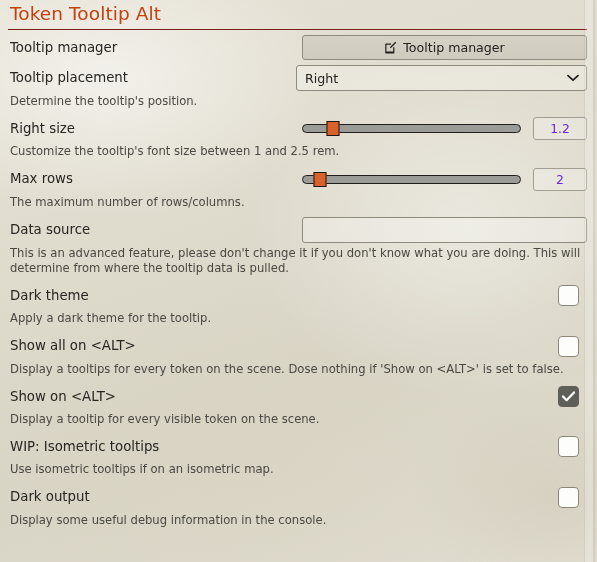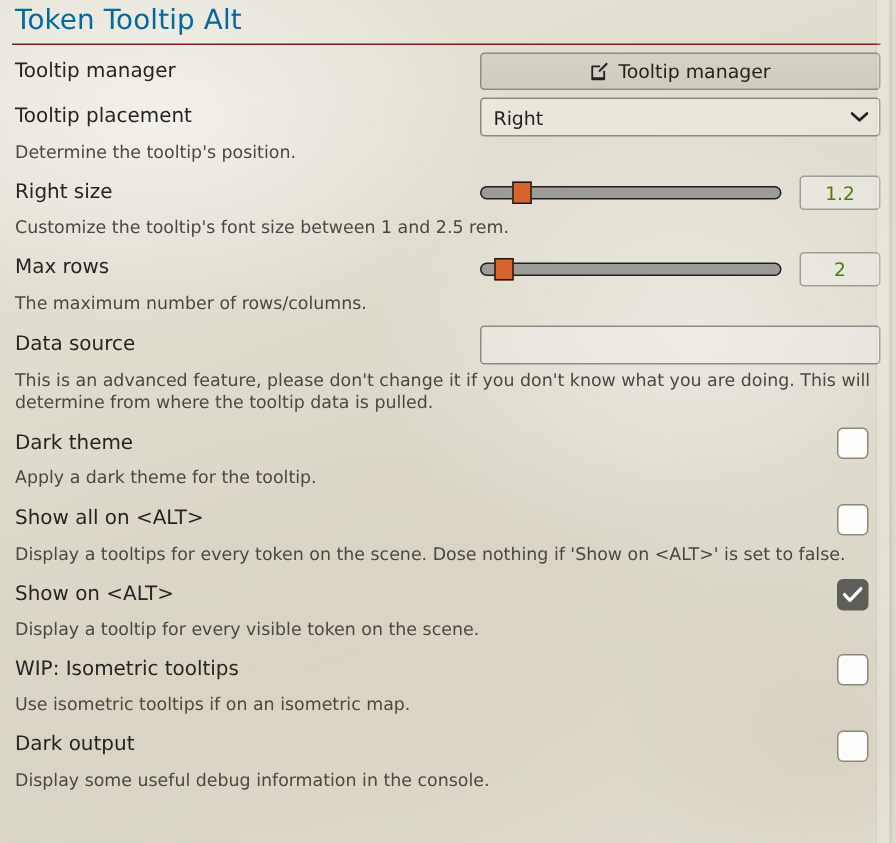--- a/index.html
+++ b/index.html
@@ -28,36 +28,35 @@
     height: 562px;
     box-sizing: border-box;
     padding: 0 10px 0 8px;
   }
 
   
   .window-title {
     font-size: 18.5px;
     font-weight: 400;
     letter-spacing: 0.1px;
-    color: #0369a1;
+    color: #c2410c;
     padding: 3px 0 5px 2px;
     margin: 0;
     border-bottom: 1px solid #7a1f1c;
   }
 
   
   .form-group {
     position: relative;
     padding: 5px 0 0 0;
   }
   .row-line {
     display: flex;
     align-items: center;
     min-height: 25px;
-    gap: 24px;
   }
   .row-label {
     flex: 0 0 286px;
     font-size: 13.3px;
     color: #272522;
     padding-left: 2px;
     line-height: 1.2;
   }
   .row-field {
     flex: 1 1 auto;
@@ -165,21 +164,21 @@
     transform: translateX(-50%);
   }
   .slider-readout {
     box-sizing: border-box;
     flex: 0 0 54px;
     height: 23px;
     border: 1px solid #a19d91;
     border-radius: 3px;
     background: rgba(250,249,245,0.30);
     font-size: 12.4px;
-    color: #4d7c0f;
+    color: #6d28d9;
     display: flex;
     align-items: center;
     justify-content: center;
     font-family: inherit;
   }
 
   
   input.text-input {
     box-sizing: border-box;
     width: 285px;

